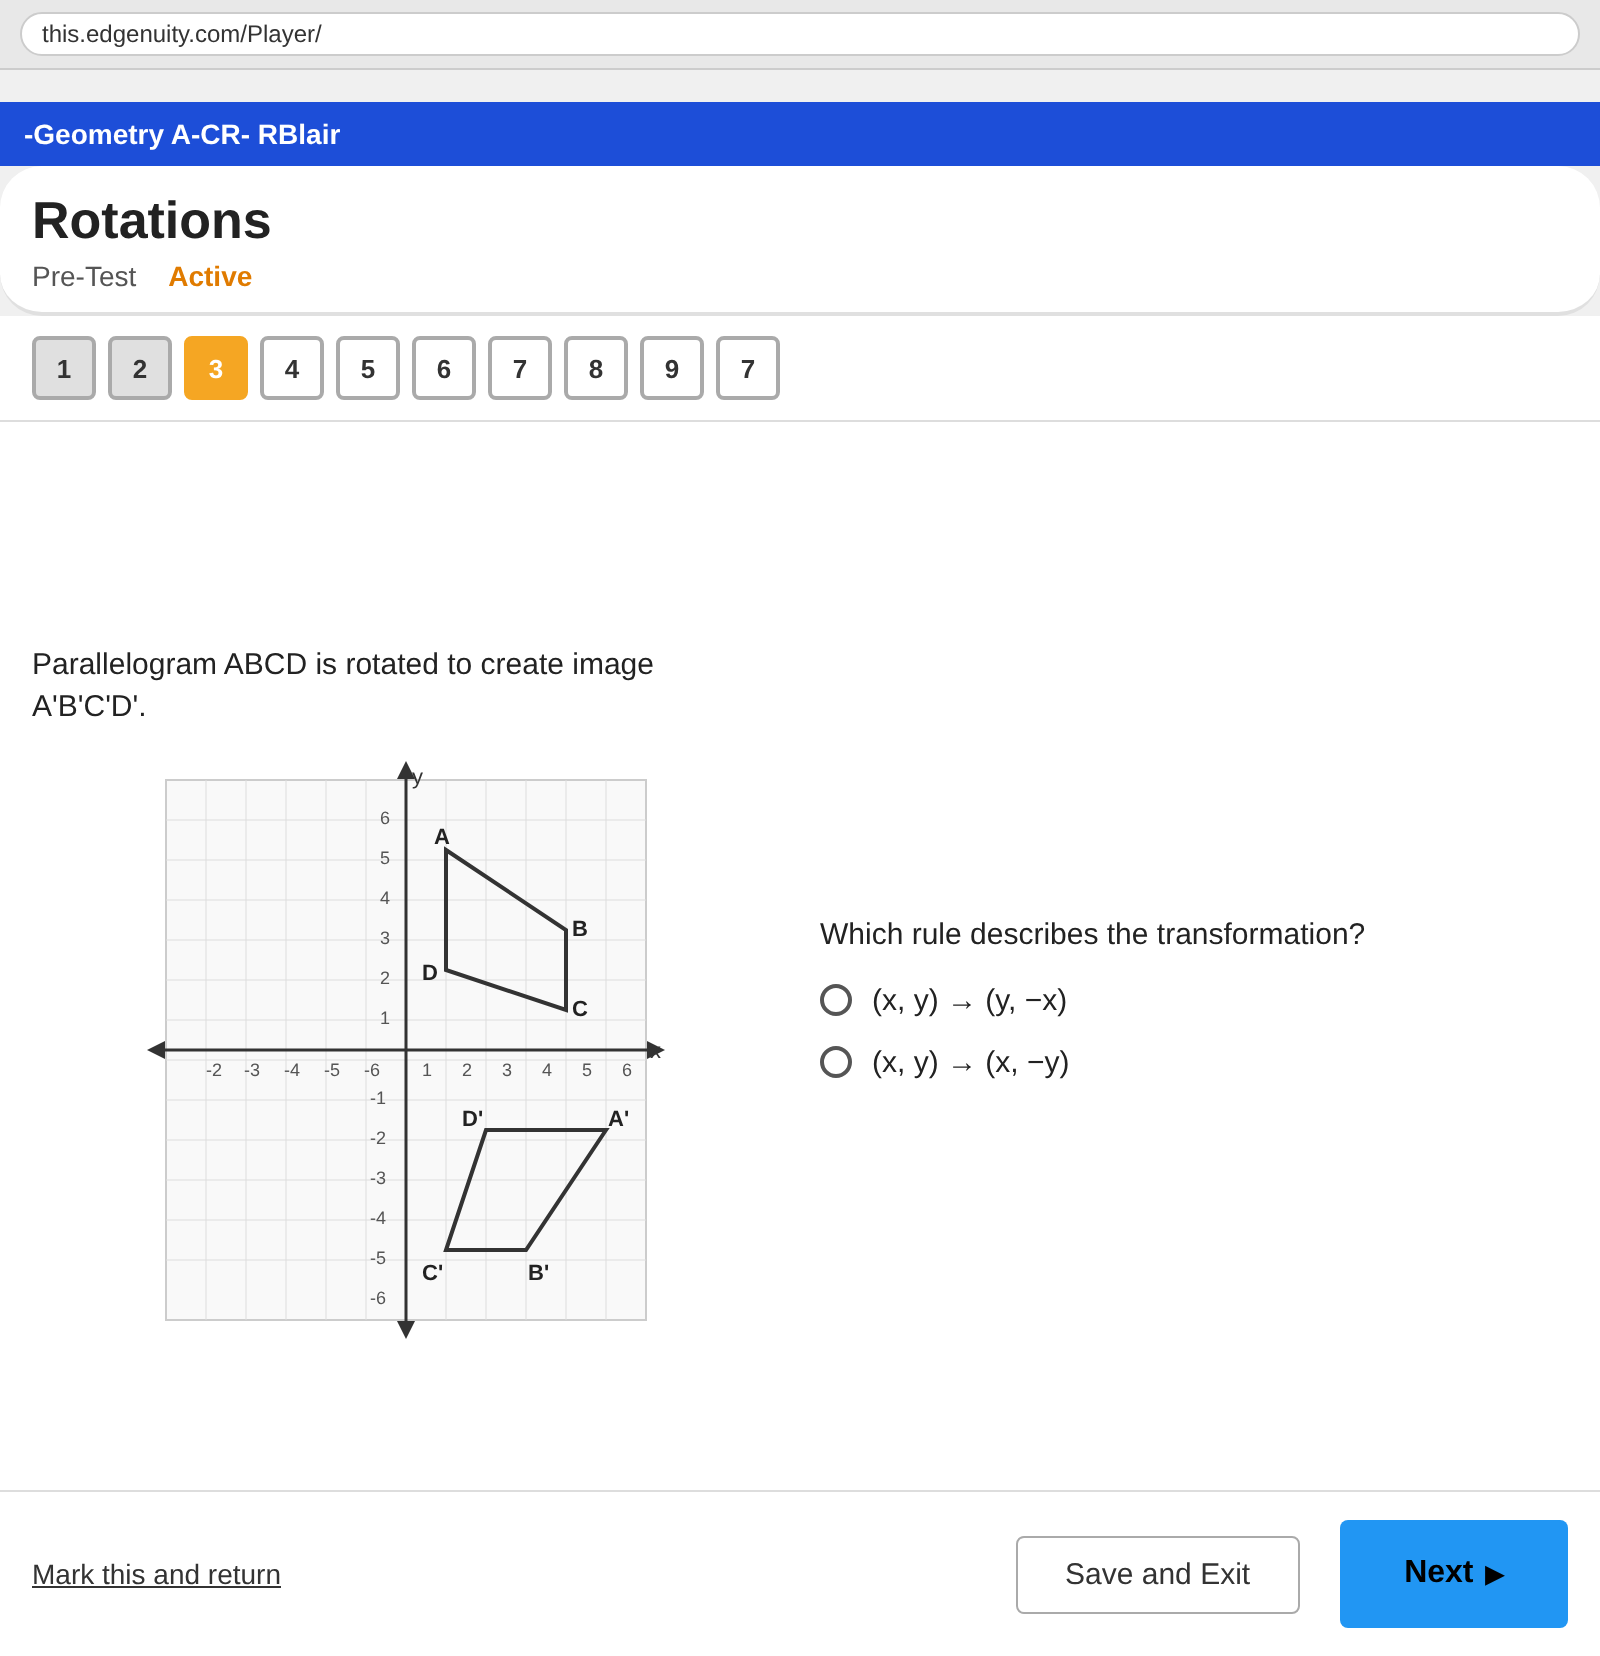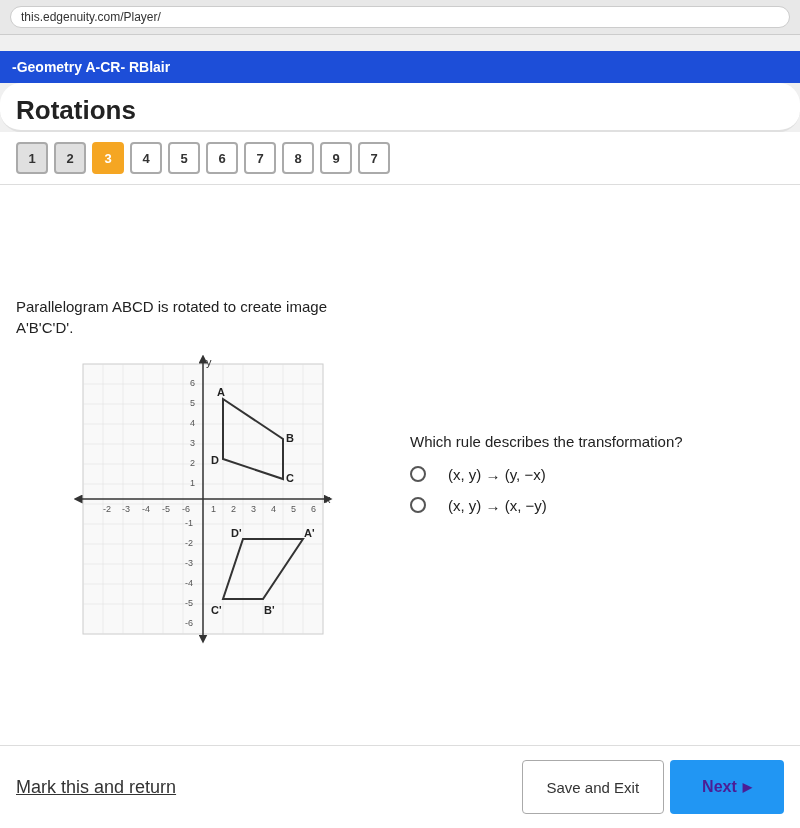--- a/index.html
+++ b/index.html
@@ -122,21 +122,21 @@
 
     .options-title {
       font-size: 15px;
       color: #222;
       margin-bottom: 16px;
     }
 
     .option-item {
       display: flex;
       align-items: center;
-      gap: 22px;
+      gap: 10px;
       margin-bottom: 14px;
       cursor: pointer;
     }
     .radio-circle {
       width: 16px;
       height: 16px;
       border-radius: 50%;
       border: 2px solid #555;
       background: white;
       flex-shrink: 0;
@@ -154,50 +154,51 @@
       align-items: center;
       justify-content: space-between;
       position: fixed;
       bottom: 0;
       width: 800px;
       min-height: 60px;
     }
 
     .mark-return-link {
       color: #333;
-      font-size: 18px;
+      font-size: 14px;
       text-decoration: underline;
       cursor: pointer;
       background: none;
       border: none;
     }
 
     .footer-right {
       display: flex;
-      gap: 6px;
+      gap: 20px;
+      align-items: center;
     }
 
     .save-exit-btn {
       background: white;
       border: 1px solid #aaa;
       border-radius: 4px;
       padding: 10px 24px;
       font-size: 15px;
       color: #333;
       cursor: pointer;
     }
 
     .next-btn {
       background: #2196f3;
       border: none;
       border-radius: 4px;
       padding: 18px 32px;
       font-size: 16px;
       font-weight: bold;
-      color: #4c1d95;
+      color: #000000;
       cursor: pointer;
       display: flex;
       align-items: center;
       gap: 6px;
     }
     .next-btn::after {
       content: '▶';
       font-size: 12px;
     }
   </style>
@@ -207,20 +208,24 @@
 <div class="browser-bar">
   <div class="url-bar">this.edgenuity.com/Player/</div>
 </div>
 
 <div class="app-header">
   <span>-Geometry A-CR- RBlair</span>
 </div>
 
 <div class="page-header">
   <div class="page-title">Rotations</div>
+  <div class="breadcrumb">
+    <span>Pre-Test</span>
+    <span class="breadcrumb-active">Active</span>
+  </div>
 </div>
 
 <div class="question-nav">
 <div class="q-btn visited">1</div>
     <div class="q-btn visited">2</div>
     <div class="q-btn active">3</div>
     <div class="q-btn">4</div>
     <div class="q-btn">5</div>
     <div class="q-btn">6</div>
     <div class="q-btn">7</div>

